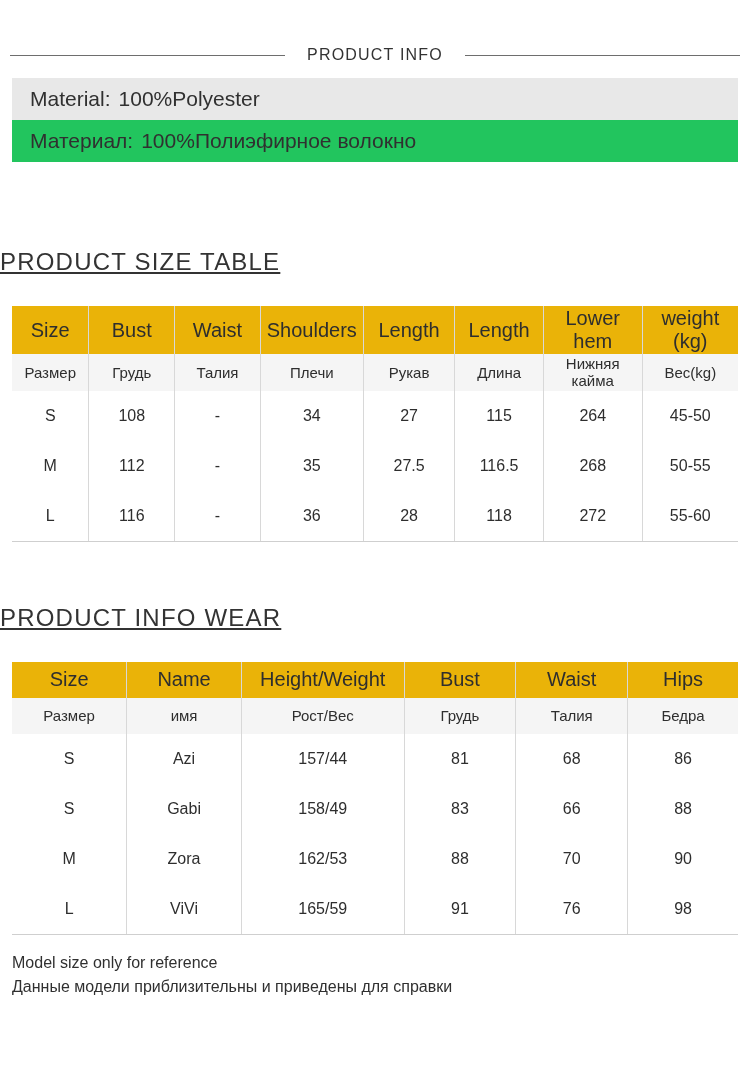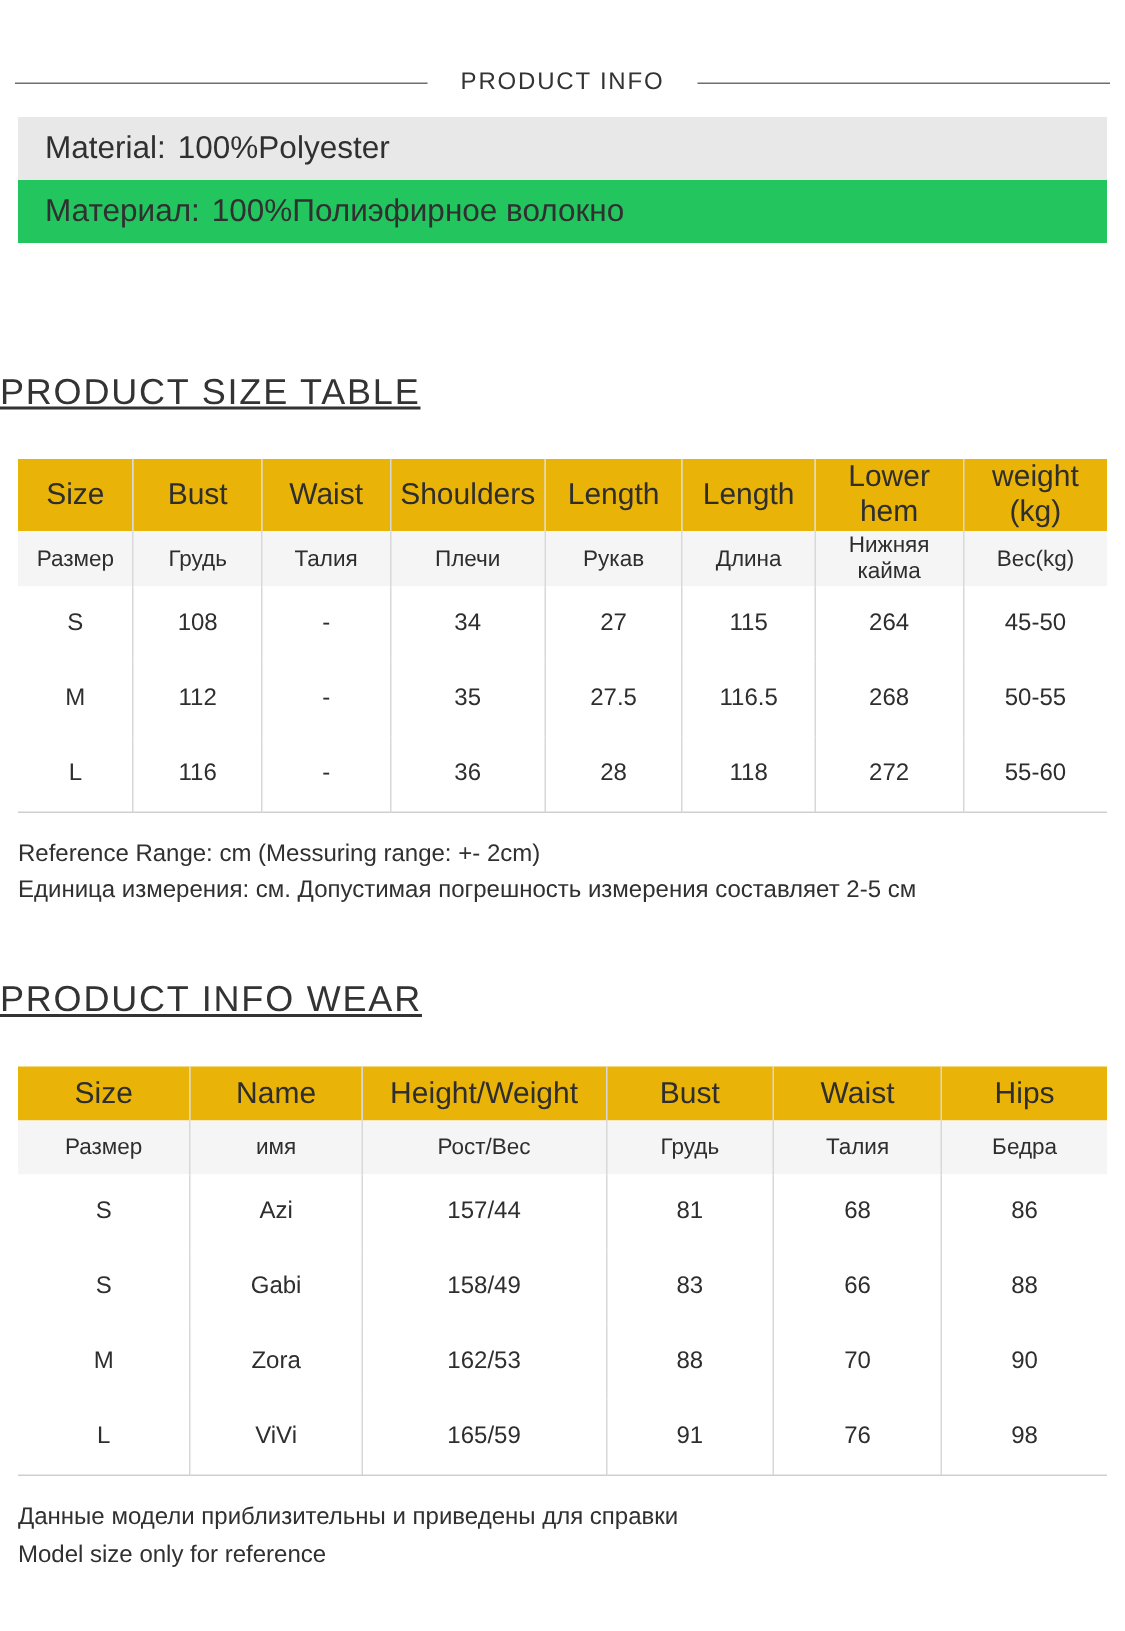--- a/index.html
+++ b/index.html
@@ -213,24 +213,20 @@
         <td>28</td>
         <td>118</td>
         <td>272</td>
         <td>55-60</td>
       </tr>
     </tbody>
   </table>
 
   <div class="sp-e"></div>
 
-  <div class="notes">
-    <div class="note-line">Reference Range: cm (Messuring range: +- 2cm)</div>
-    <div class="note-line">Единица измерения: см. Допустимая погрешность измерения составляет 2-5 см</div>
-  </div>
 
   <div class="sp-f"></div>
 
   <div class="heading-plain">PRODUCT INFO WEAR</div>
 
   <div class="sp-g"></div>
 
   <table class="spec">
     <colgroup>
       <col style="width:15.8%">
@@ -288,17 +284,17 @@
         <td>91</td>
         <td>76</td>
         <td>98</td>
       </tr>
     </tbody>
   </table>
 
   <div class="sp-h"></div>
 
   <div class="notes">
+    <div class="note-line">Model size only for reference</div>
     <div class="note-line">Данные модели приблизительны и приведены для справки</div>
-    <div class="note-line">Model size only for reference</div>
   </div>
 
 </div>
 
 </body></html>

